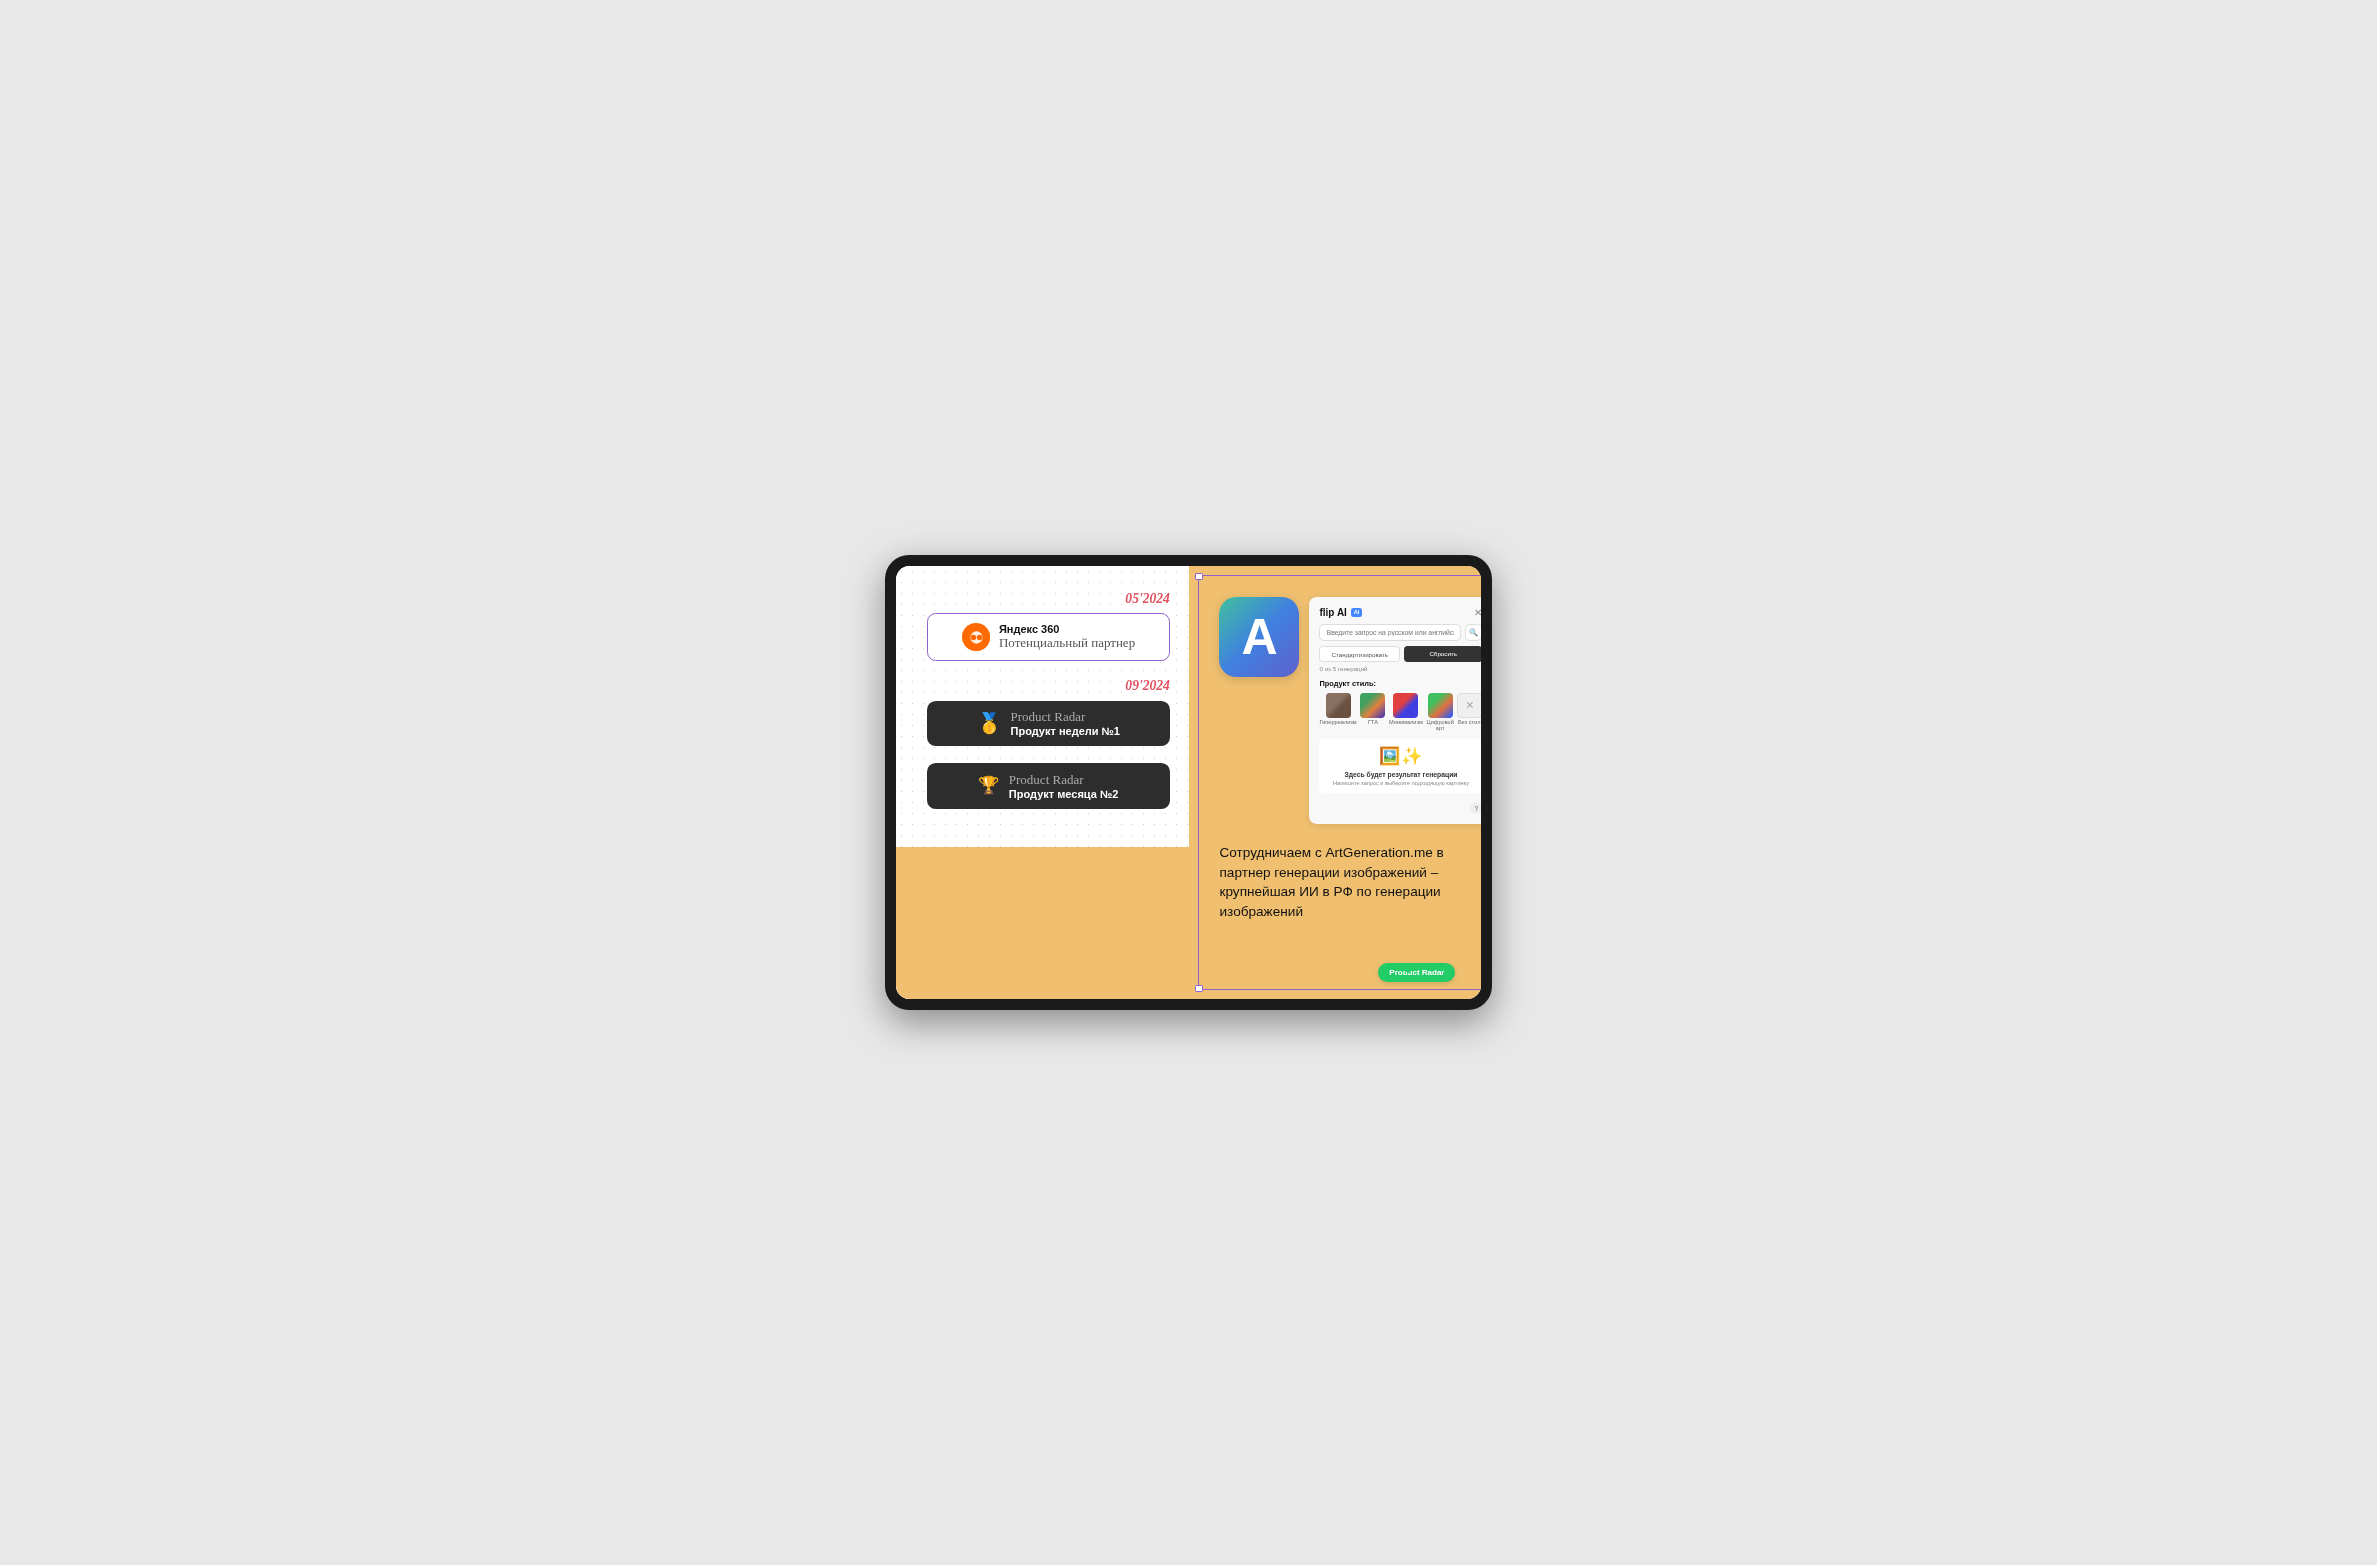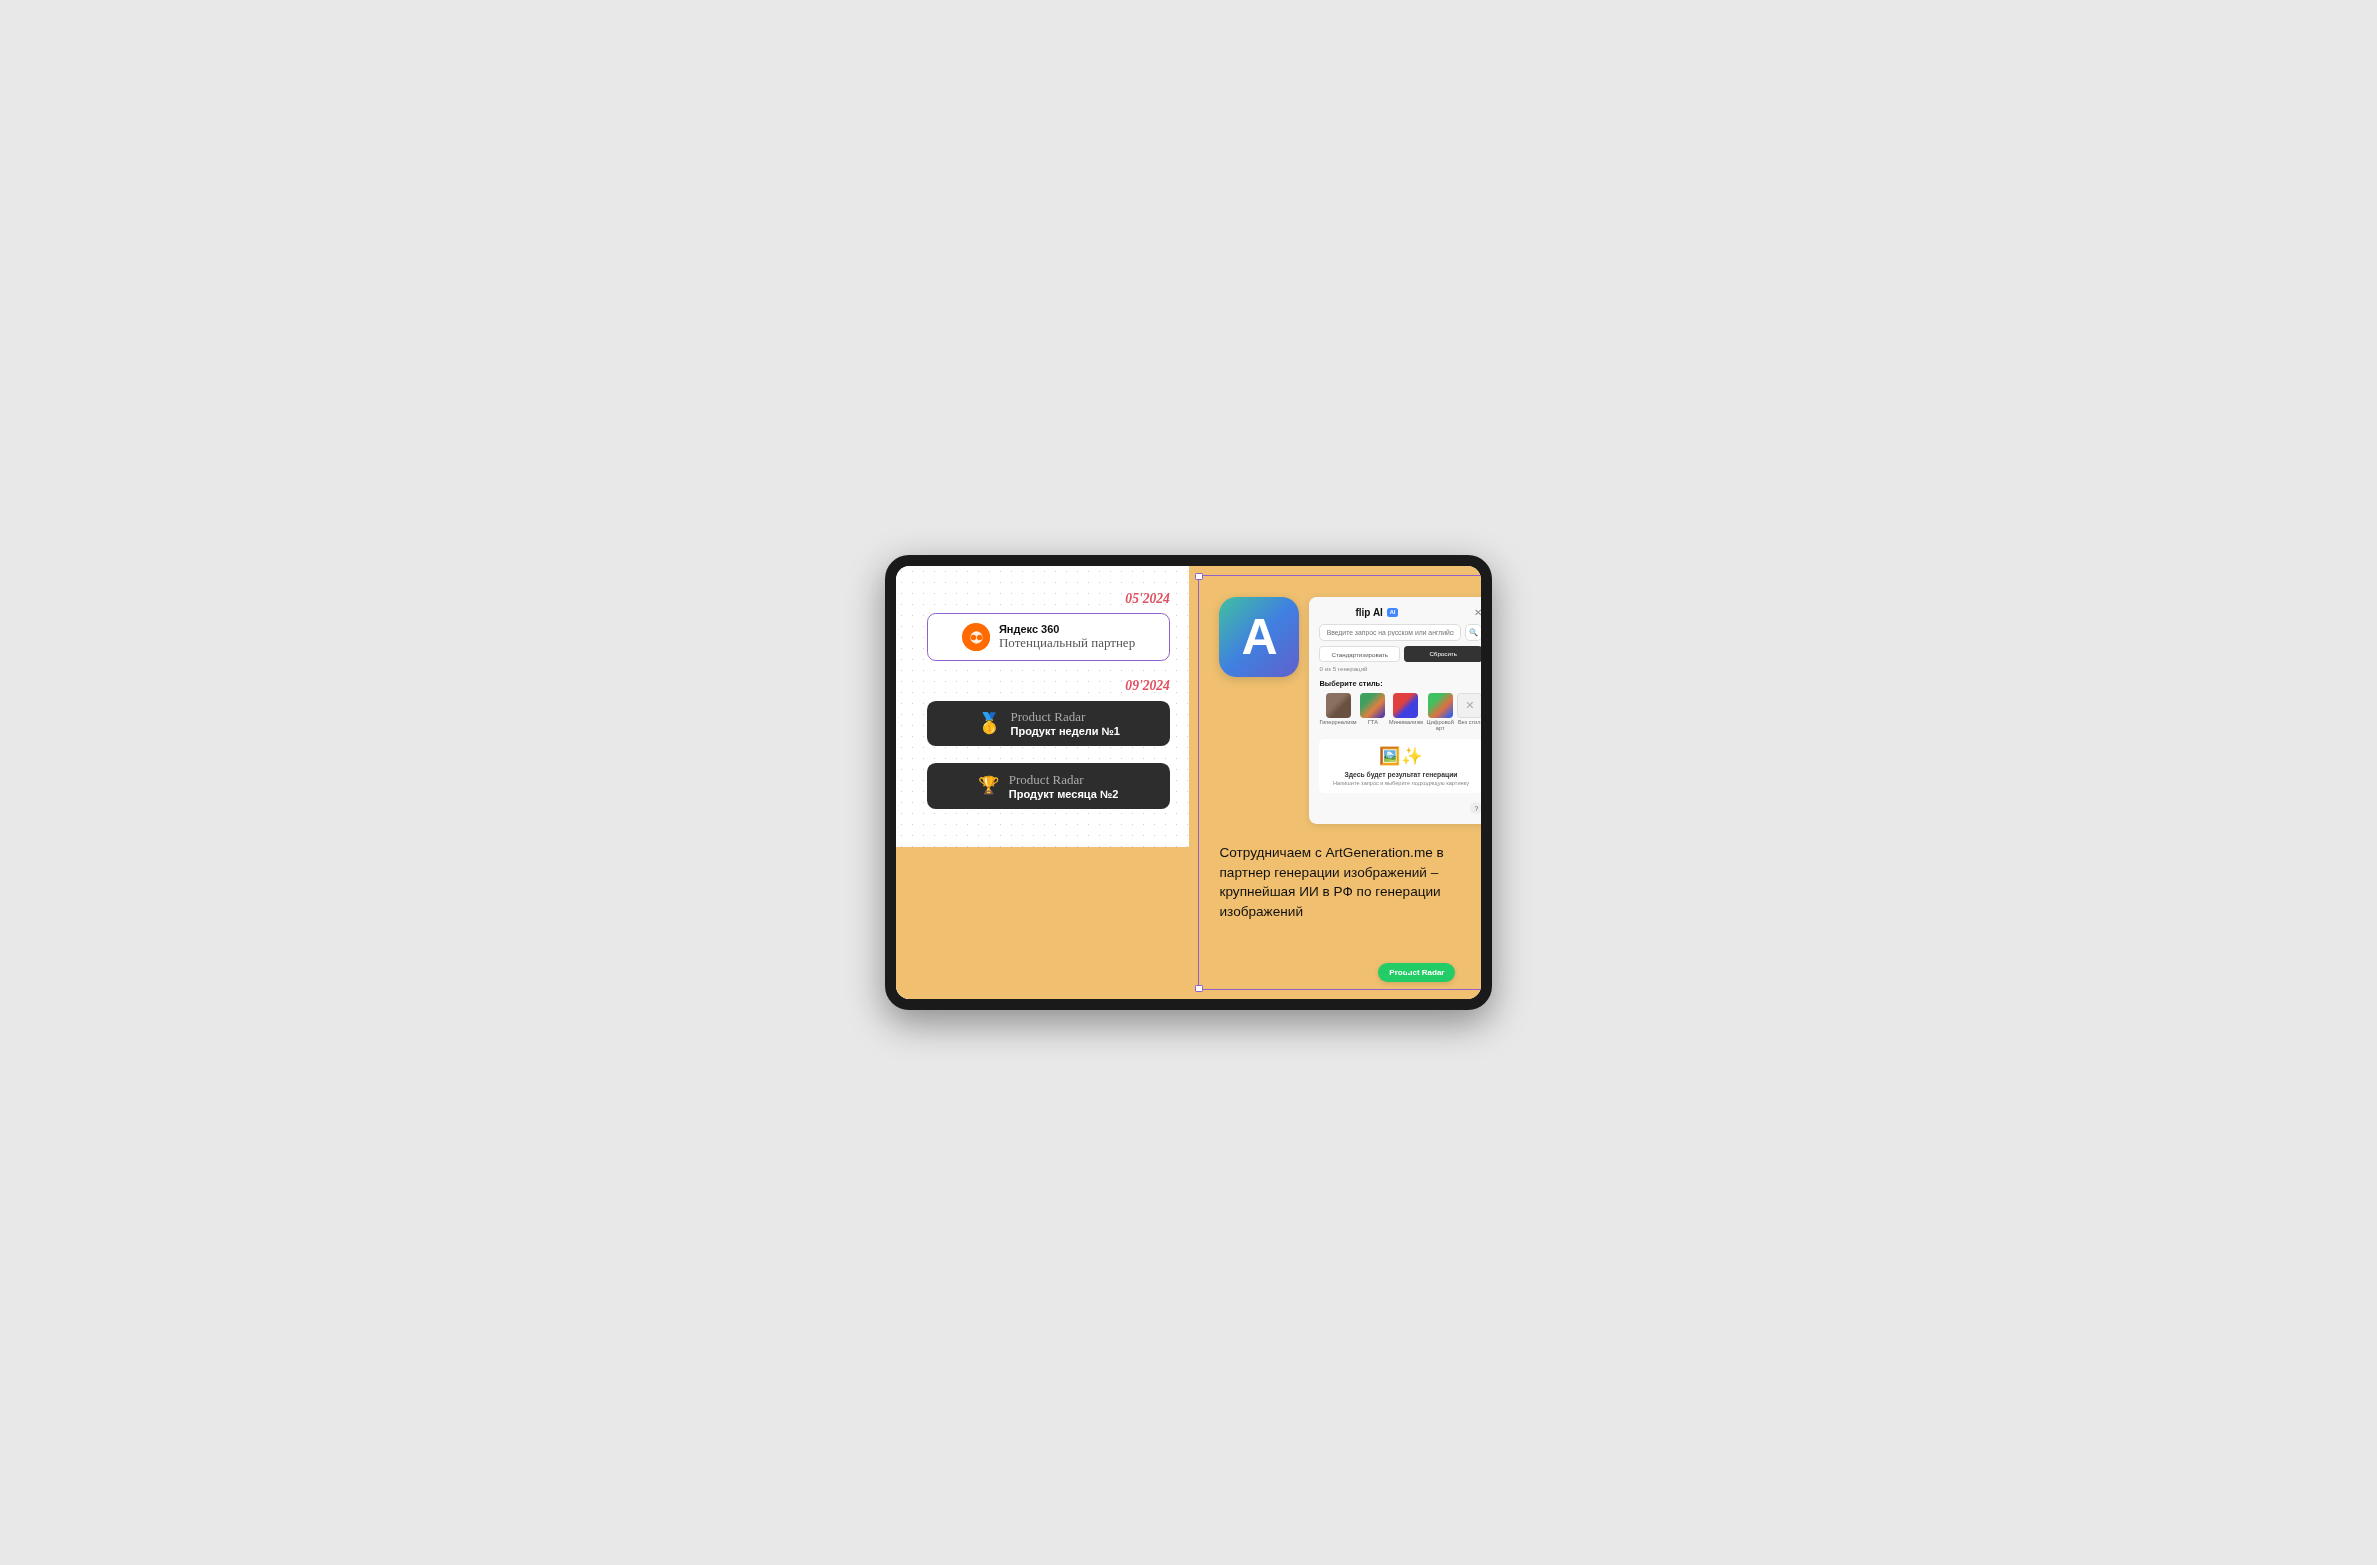--- a/index.html
+++ b/index.html
@@ -207,21 +207,20 @@
       flex: 1;
       box-shadow: 0 1.2px 7.4px rgba(0,0,0,0.1);
       min-width: 136px;
     }
 
     .flip-ai-header {
       display: flex;
       align-items: center;
       justify-content: space-between;
       margin-bottom: 6.2px;
-      margin-left: 36px;
     }
 
     .flip-ai-title {
       font-size: 10px;
       font-weight: 700;
       color: #111;
       display: flex;
       align-items: center;
       gap: 3.7px;
     }
@@ -544,21 +543,21 @@
             <div class="flip-search-btn">🔍</div>
           </div>
 
           <div class="flip-action-row">
             <div class="flip-btn-secondary">Стандартизировать</div>
             <div class="flip-btn-primary">Сбросить</div>
           </div>
 
           <div class="flip-count-text">0 из 5 генераций</div>
 
-          <div class="flip-style-title">Выберите стиль:</div>
+          <div class="flip-style-title">Продукт стиль:</div>
           <div class="flip-styles-row">
             <div class="flip-style-item">
               <div class="flip-style-thumb style-hyperreal"></div>
               <span class="flip-style-label">Гиперреализм</span>
             </div>
             <div class="flip-style-item">
               <div class="flip-style-thumb style-gta"></div>
               <span class="flip-style-label">ГТА</span>
             </div>
             <div class="flip-style-item">

